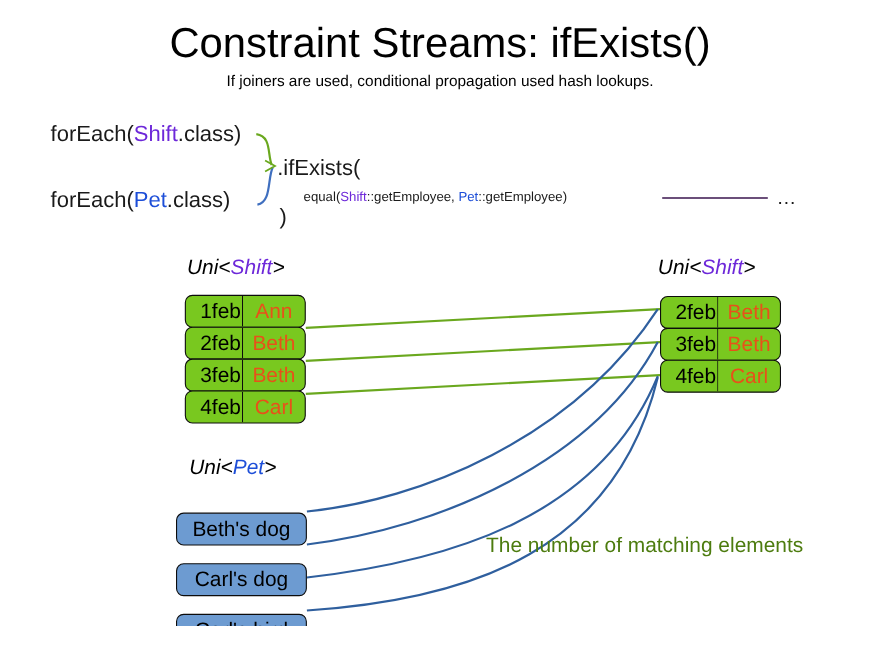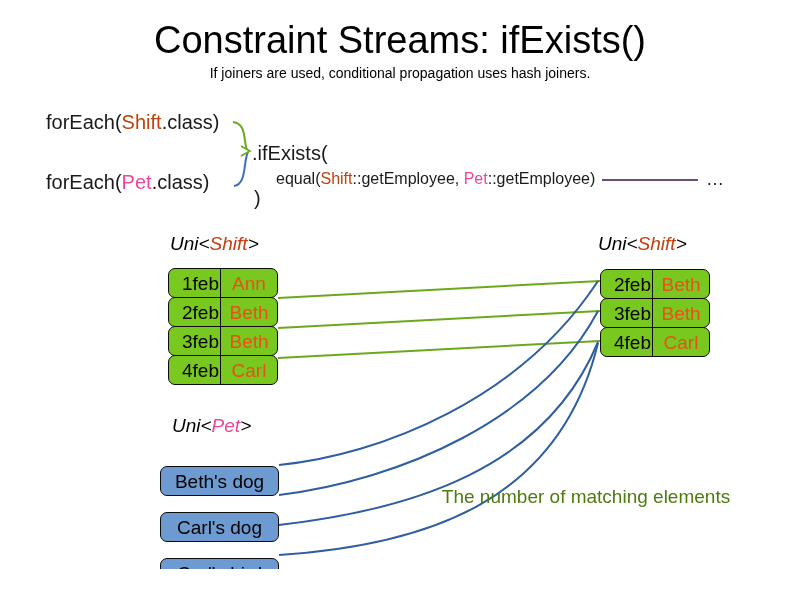--- a/index.html
+++ b/index.html
@@ -45,26 +45,26 @@
   .code-line {
     position: absolute;
     font-size: 20px;
     line-height: 24px;
     white-space: nowrap;
     color: #1a1a1a;
   }
   #code-shift  { left: 46px;  top: 110px; }
   #code-pet    { left: 46px;  top: 170px; }
   #code-ifexists { left: 252px; top: 141px; }
-  #code-equal  { left: 276px; top: 170px; font-size: 16px; line-height: 18px; }
+  #code-equal  { left: 276px; top: 170px; font-size: 12px; line-height: 18px; }
   #code-closeparen { left: 254px; top: 186px; }
   #code-ellipsis { position: absolute; left: 706px; top: 169px; font-size: 18px; color: #1a1a1a; }
 
-  .cls-shift { color: #c2410c; }
-  .cls-pet   { color: #ec4899; }
+  .cls-shift { color: #6d28d9; }
+  .cls-pet   { color: #1d4ed8; }
 
   
   #wires {
     position: absolute;
     left: 0;
     top: 0;
     width: 800px;
     height: 600px;
     pointer-events: none;
   }
@@ -142,21 +142,21 @@
     text-align: center;
   }
   #annotation div { white-space: nowrap; }
 </style>
 </head>
 <body>
 
 <div id="slide">
 
   <div id="title">Constraint Streams: ifExists()</div>
-  <div id="subtitle">If joiners are used, conditional propagation uses hash joiners.</div>
+  <div id="subtitle">If joiners are used, conditional propagation used hash lookups.</div>
 
   <div class="code-line" id="code-shift"><span>forEach(</span><span class="cls-shift">Shift</span><span>.class)</span></div>
 
   <div class="code-line" id="code-pet"><span>forEach(</span><span class="cls-pet">Pet</span><span>.class)</span></div>
 
   <div class="code-line" id="code-ifexists">.ifExists(</div>
 
   <div class="code-line" id="code-equal"><span>equal(</span><span class="cls-shift">Shift</span><span>::getEmployee, </span><span class="cls-pet">Pet</span><span>::getEmployee)</span></div>
 
   <div class="code-line" id="code-closeparen">)</div>

